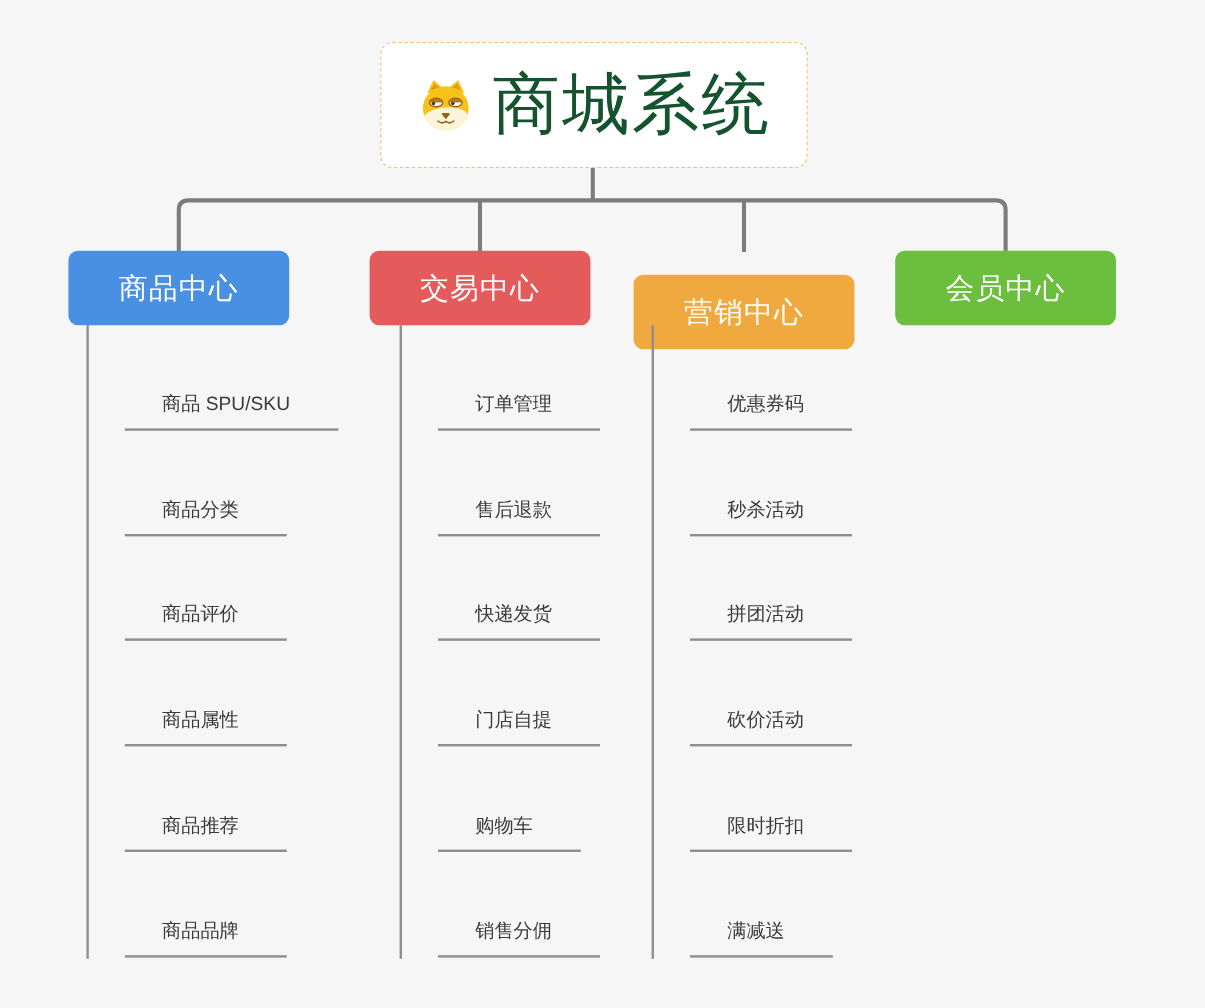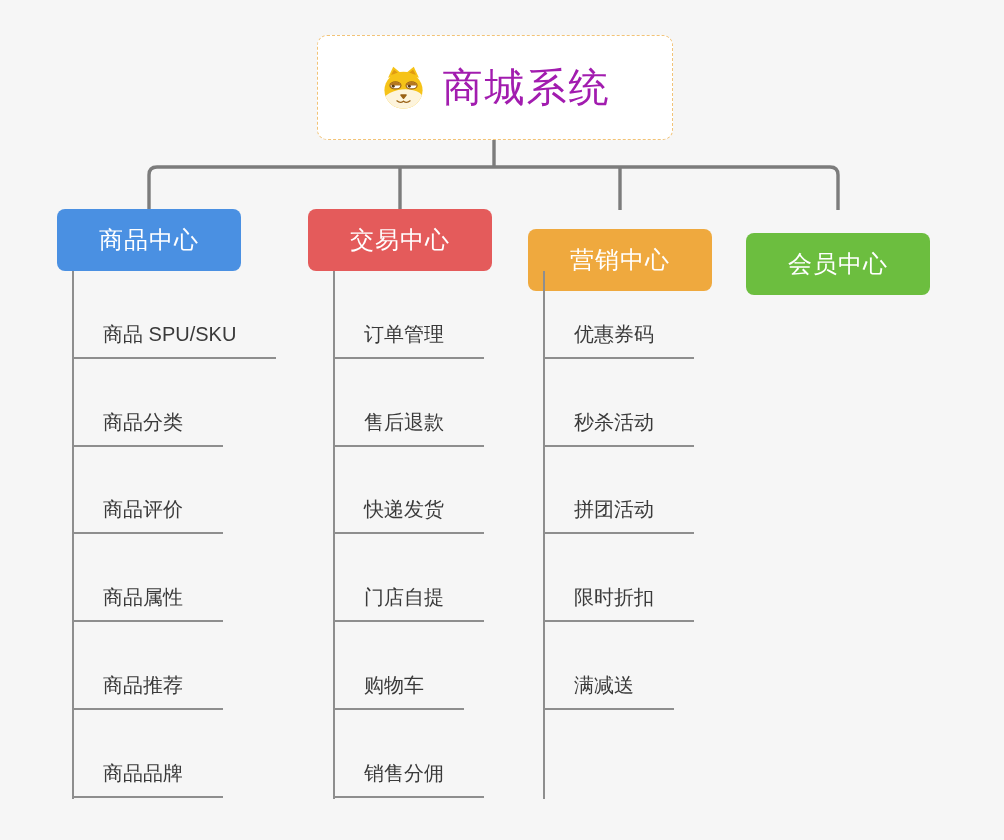--- a/index.html
+++ b/index.html
@@ -22,23 +22,23 @@
     background:#FFFFFF;
     border:1px dashed #F2C377;
     border-radius:10px;
     box-sizing:border-box;
     display:flex;
     align-items:center;
     justify-content:center;
     gap:16px;
   }
   .root-title{
-    font-size:40px;
+    font-size:56px;
     letter-spacing:2px;
-    color:#a21caf;
+    color:#14532d;
     white-space:nowrap;
   }
   .root-icon{flex:0 0 auto;}
   
   .connectors{
     position:absolute;
     left:0; top:0;
     width:1004px; height:840px;
     pointer-events:none;
   }
@@ -52,21 +52,21 @@
     align-items:center;
     justify-content:center;
     color:#FFFFFF;
     font-size:24px;
     letter-spacing:1px;
     white-space:nowrap;
   }
   .branch-0{left:57px;}
   .branch-1{left:308px;}
   .branch-2{left:528px;margin-top:20px;}
-  .branch-3{left:746px;margin-top:24px;}
+  .branch-3{left:746px;}
   
   .column{
     position:absolute;
     top:271px;
   }
   .column-0{left:72px;}
   .column-1{left:333px;}
   .column-2{left:543px;}
   .column-3{left:761px;}
   .spine{
@@ -77,23 +77,24 @@
   }
   .item{
     height:87.8px;
     display:flex;
     align-items:flex-end;
   }
   .item-label{
     display:inline-block;
     border-bottom:2px solid #8E8E8E;
     padding:0 40px 9px 31px;
-    font-size:20px;
+    font-size:16px;
     color:#3A3A3A;
     white-space:nowrap;
+    margin-left:32px;
   }
 </style>
 </head>
 <body>
 
 <div class="canvas">
 
   <svg class="connectors" viewBox="0 0 1004 840" xmlns="http://www.w3.org/2000/svg">
     <path d="M494,139 V167" stroke="#7C7C7C" stroke-width="3.4" fill="none"></path>
     <path d="M149,210 V175 Q149,167 157,167 H830 Q838,167 838,175 V210" stroke="#7C7C7C" stroke-width="3.4" fill="none"></path>
@@ -188,20 +189,23 @@
     <div class="item">
         <span class="item-label">优惠券码</span>
       </div>
     <div class="item">
         <span class="item-label">秒杀活动</span>
       </div>
     <div class="item">
         <span class="item-label">拼团活动</span>
       </div>
     <div class="item">
+        <span class="item-label">砍价活动</span>
+      </div>
+    <div class="item">
         <span class="item-label">限时折扣</span>
       </div>
     <div class="item">
         <span class="item-label">满减送</span>
       </div>
   </div>
 
 
 </div>
 

